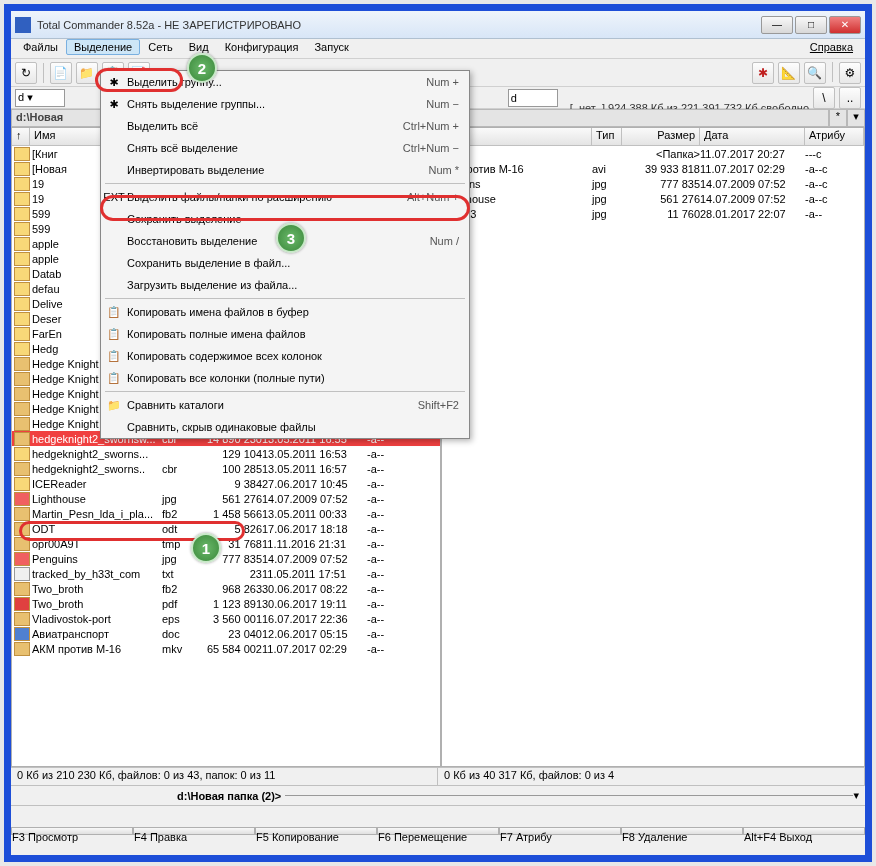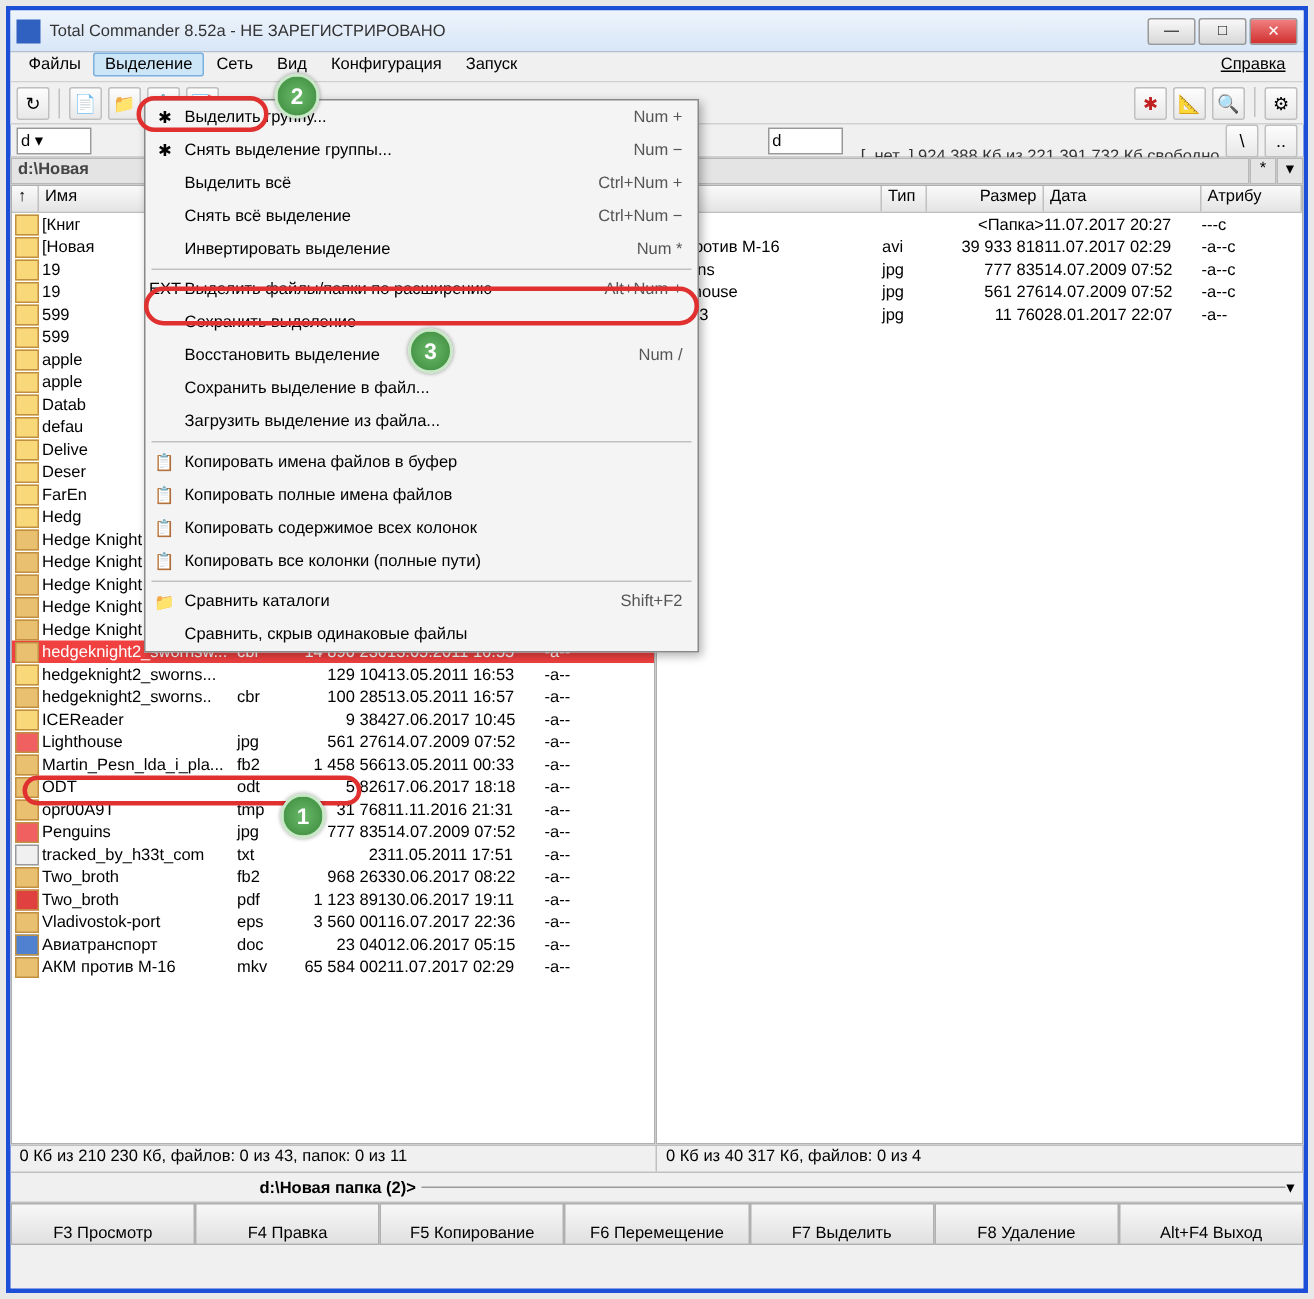--- a/index.html
+++ b/index.html
@@ -1,17 +1,17 @@
 <!DOCTYPE html>
 <html><head>
 <meta charset="utf-8">
 <style>
 * { box-sizing: border-box; margin: 0; padding: 0; font-family: Tahoma, sans-serif; font-size: 11px; }
 body { background: #e8e8e8; padding: 4px; }
-.window { width: 868px; height: 858px; background: #f0f0f0; border: 3px solid #1d4ed8; position: relative; }
+.window { width: 868px; height: 858px; background: #f0f0f0; border: 7px solid #1d4ed8; position: relative; }
 .titlebar { height: 28px; background: linear-gradient(#eef4fb,#d8e6f7); display: flex; align-items: center; padding: 0 4px; border-bottom: 1px solid #b0c0d0; }
 .titlebar-icon { width: 16px; height: 16px; background: #3060c0; margin-right: 6px; }
 .titlebar-text { flex: 1; color: #333; }
 .win-btns { display: flex; gap: 2px; }
 .win-btn { width: 32px; height: 18px; background: linear-gradient(#f8f8f8,#d8d8d8); border: 1px solid #999; border-radius: 2px; display: flex; align-items: center; justify-content: center; font-size: 10px; }
 .win-btn.close { background: linear-gradient(#f08080,#d03030); color: #fff; }
 .menubar { height: 20px; background: #f0f0f0; display: flex; align-items: flex-start; padding: 0 4px; border-bottom: 1px solid #d0d0d0; }
 .menubar span { padding: 2px 8px; cursor: default; }
 .menubar span.active { background: #cde6f7; border: 1px solid #7ab0e0; border-radius: 2px; padding: 1px 7px; }
 .menubar .help { margin-left: auto; text-decoration: underline; }
@@ -47,21 +47,21 @@
 .drow { height: 22px; display: flex; align-items: center; padding: 0 4px; }
 .drow .dicon { width: 18px; height: 16px; margin-right: 4px; display:flex;align-items:center;justify-content:center;font-size:11px; }
 .drow .dtext { flex: 1; }
 .drow .dshort { color: #555; padding-right: 6px; }
 .dsep { height: 1px; background: #c0c0c0; margin: 2px 4px; }
 .statusbar { height: 18px; display: flex; border-top: 1px solid #c0c0c0; }
 .statuscell { flex: 1; padding: 1px 6px; border-right: 1px solid #c0c0c0; }
 .cmdbar { height: 20px; display: flex; align-items: center; padding: 0 6px; border-top: 1px solid #c0c0c0; }
 .cmdprompt { font-weight: bold; margin-right: 4px; }
 .fkeys { height: 22px; display: flex; border-top: 1px solid #c0c0c0; }
-.fkey { flex: 1; border: 1px solid #b0b0b0; background: linear-gradient(#f8f8f8,#e0e0e0); text-align: center; padding: 13px 0; }
+.fkey { flex: 1; border: 1px solid #b0b0b0; background: linear-gradient(#f8f8f8,#e0e0e0); padding: 3px 0; margin-top: 21px; }
 
 
 .callout-oval { position: absolute; border: 3px solid #e03030; border-radius: 14px; z-index: 200; pointer-events: none; }
 .callout-circle { position: absolute; width: 30px; height: 30px; border-radius: 50%; background: radial-gradient(#6ab86a,#3a883a); border: 2px solid #c8e8c8; color: #fff; font-weight: bold; font-size: 15px; display: flex; align-items: center; justify-content: center; z-index: 210; box-shadow: 0 0 3px rgba(0,0,0,0.4); }
 </style>
 </head>
 <body>
 
 <div class="window">
   <div class="titlebar">
@@ -460,21 +460,21 @@
     <span style="width:160px"></span>
     <span class="cmdprompt">d:\Новая папка (2)&gt;</span>
     <span style="flex:1;border-bottom:1px solid #999"></span>
     <span>▾</span>
   </div>
   <div class="fkeys" id="fkeys">
       <div class="fkey">F3 Просмотр</div>
       <div class="fkey">F4 Правка</div>
       <div class="fkey">F5 Копирование</div>
       <div class="fkey">F6 Перемещение</div>
-      <div class="fkey">F7 Выделить</div>
+      <div class="fkey">F7 Атрибу</div>
       <div class="fkey">F8 Удаление</div>
       <div class="fkey">Alt+F4 Выход</div>
     </div>
 
   <div class="dropdown" id="dropdown">
       <div class="drow">
         <span class="dicon">✱</span>
         <span class="dtext">Выделить группу...</span>
         <span class="dshort">Num +</span>
       </div>

